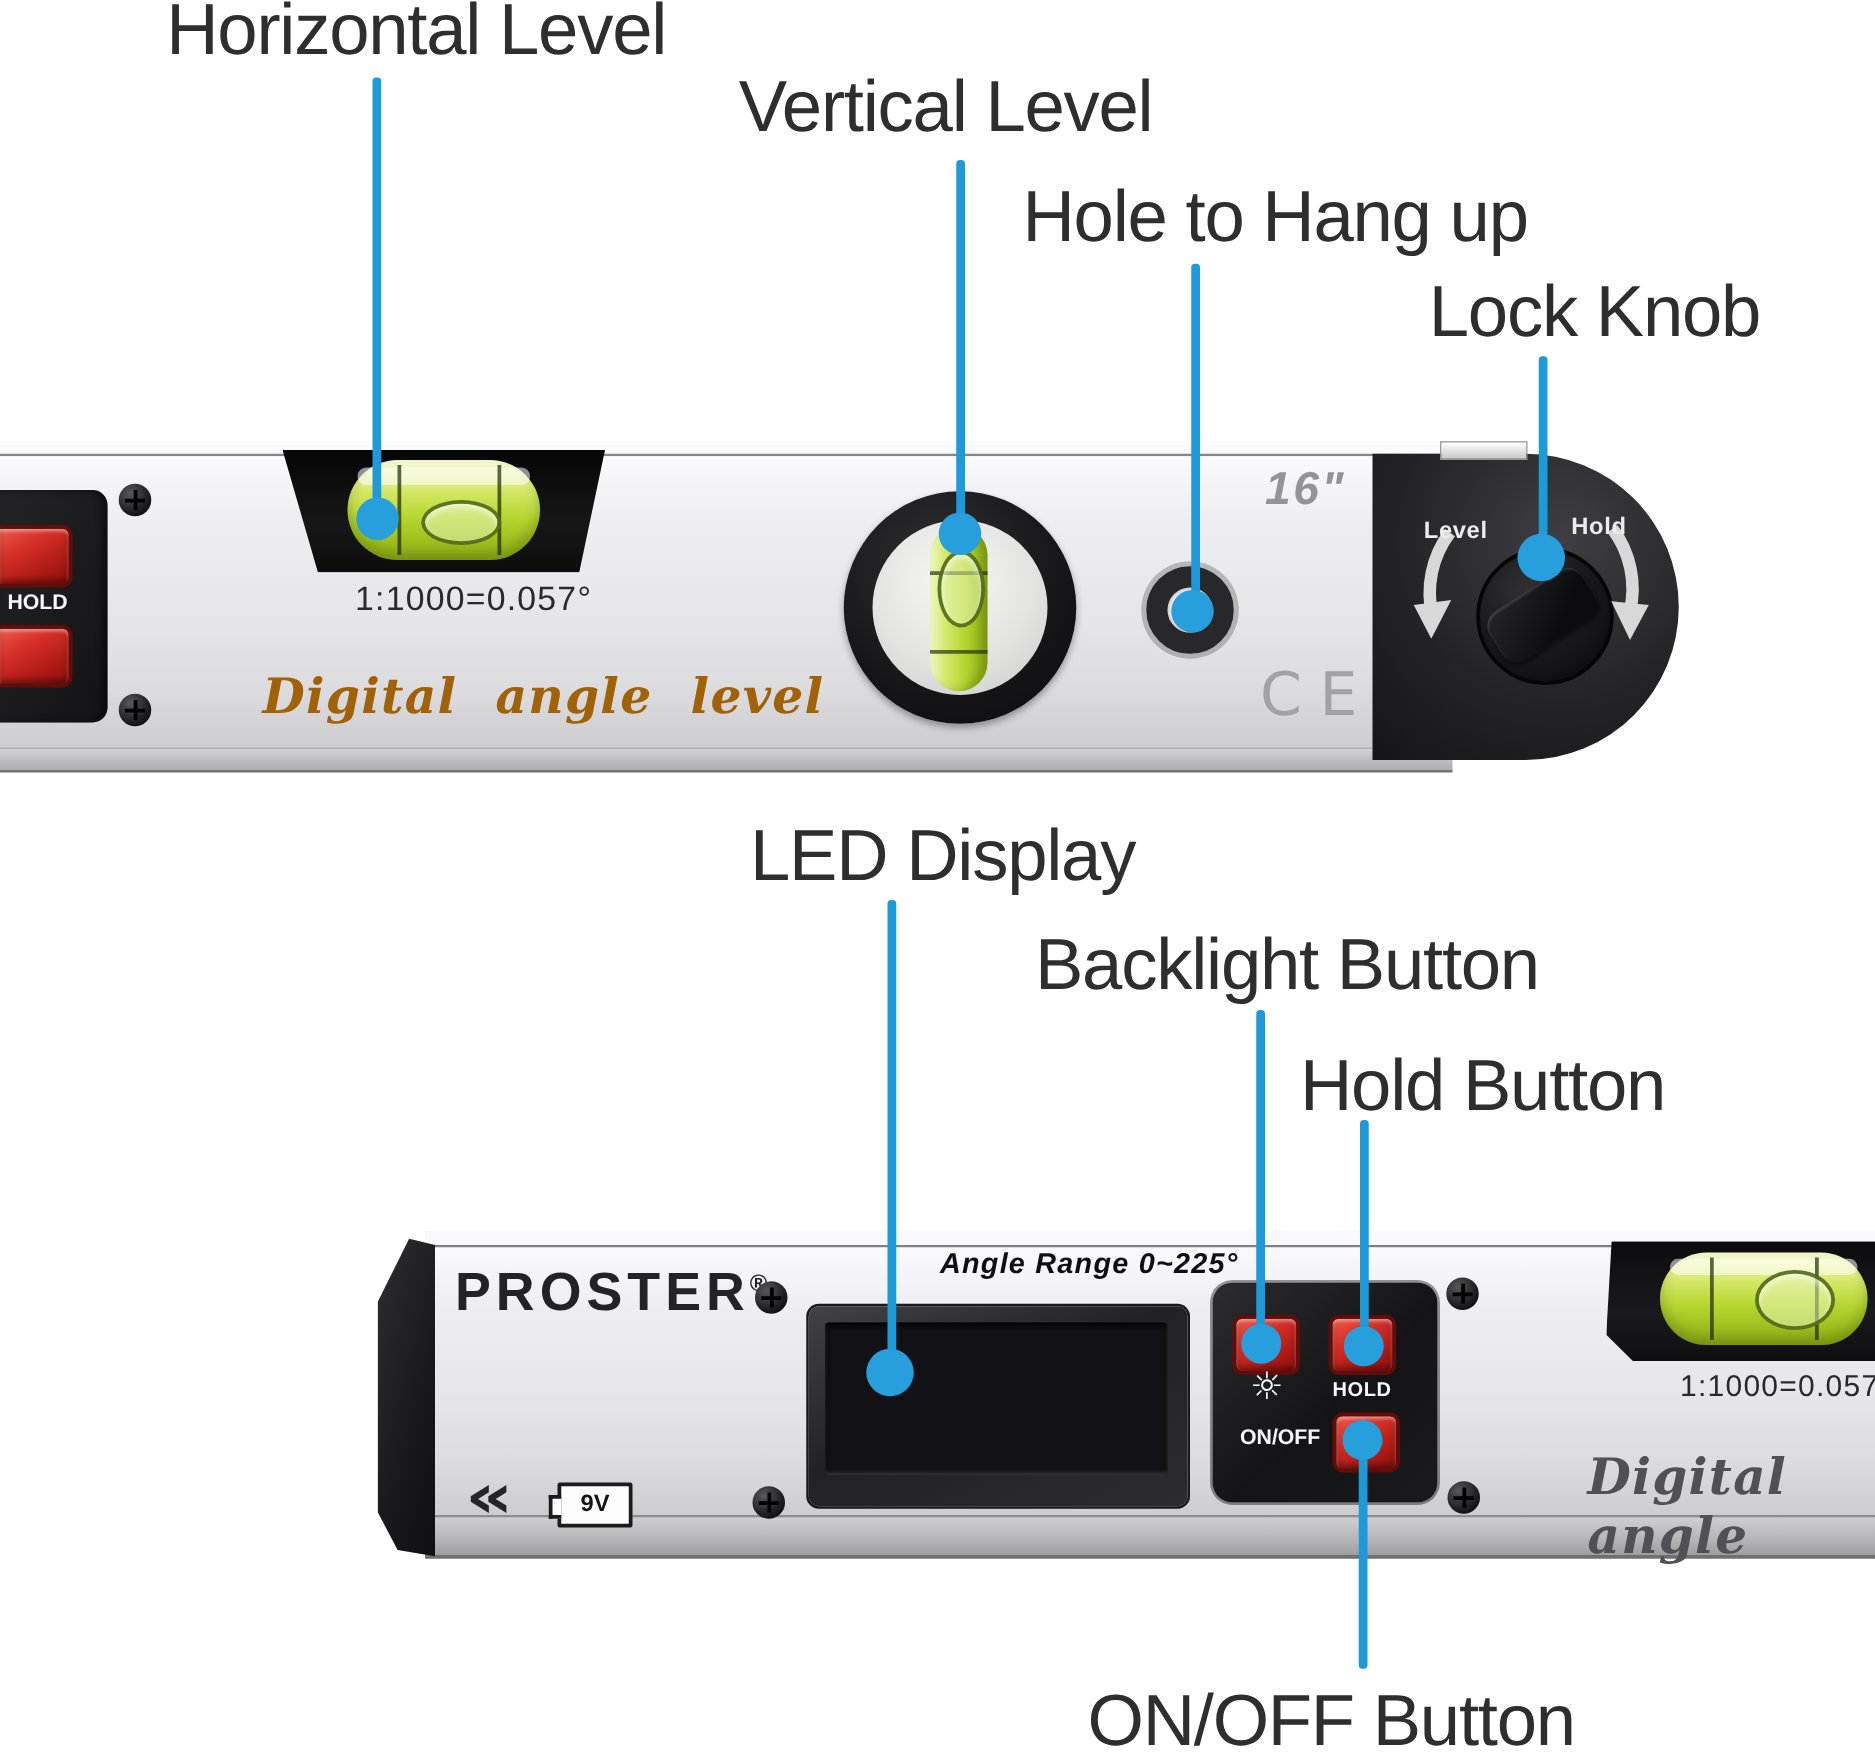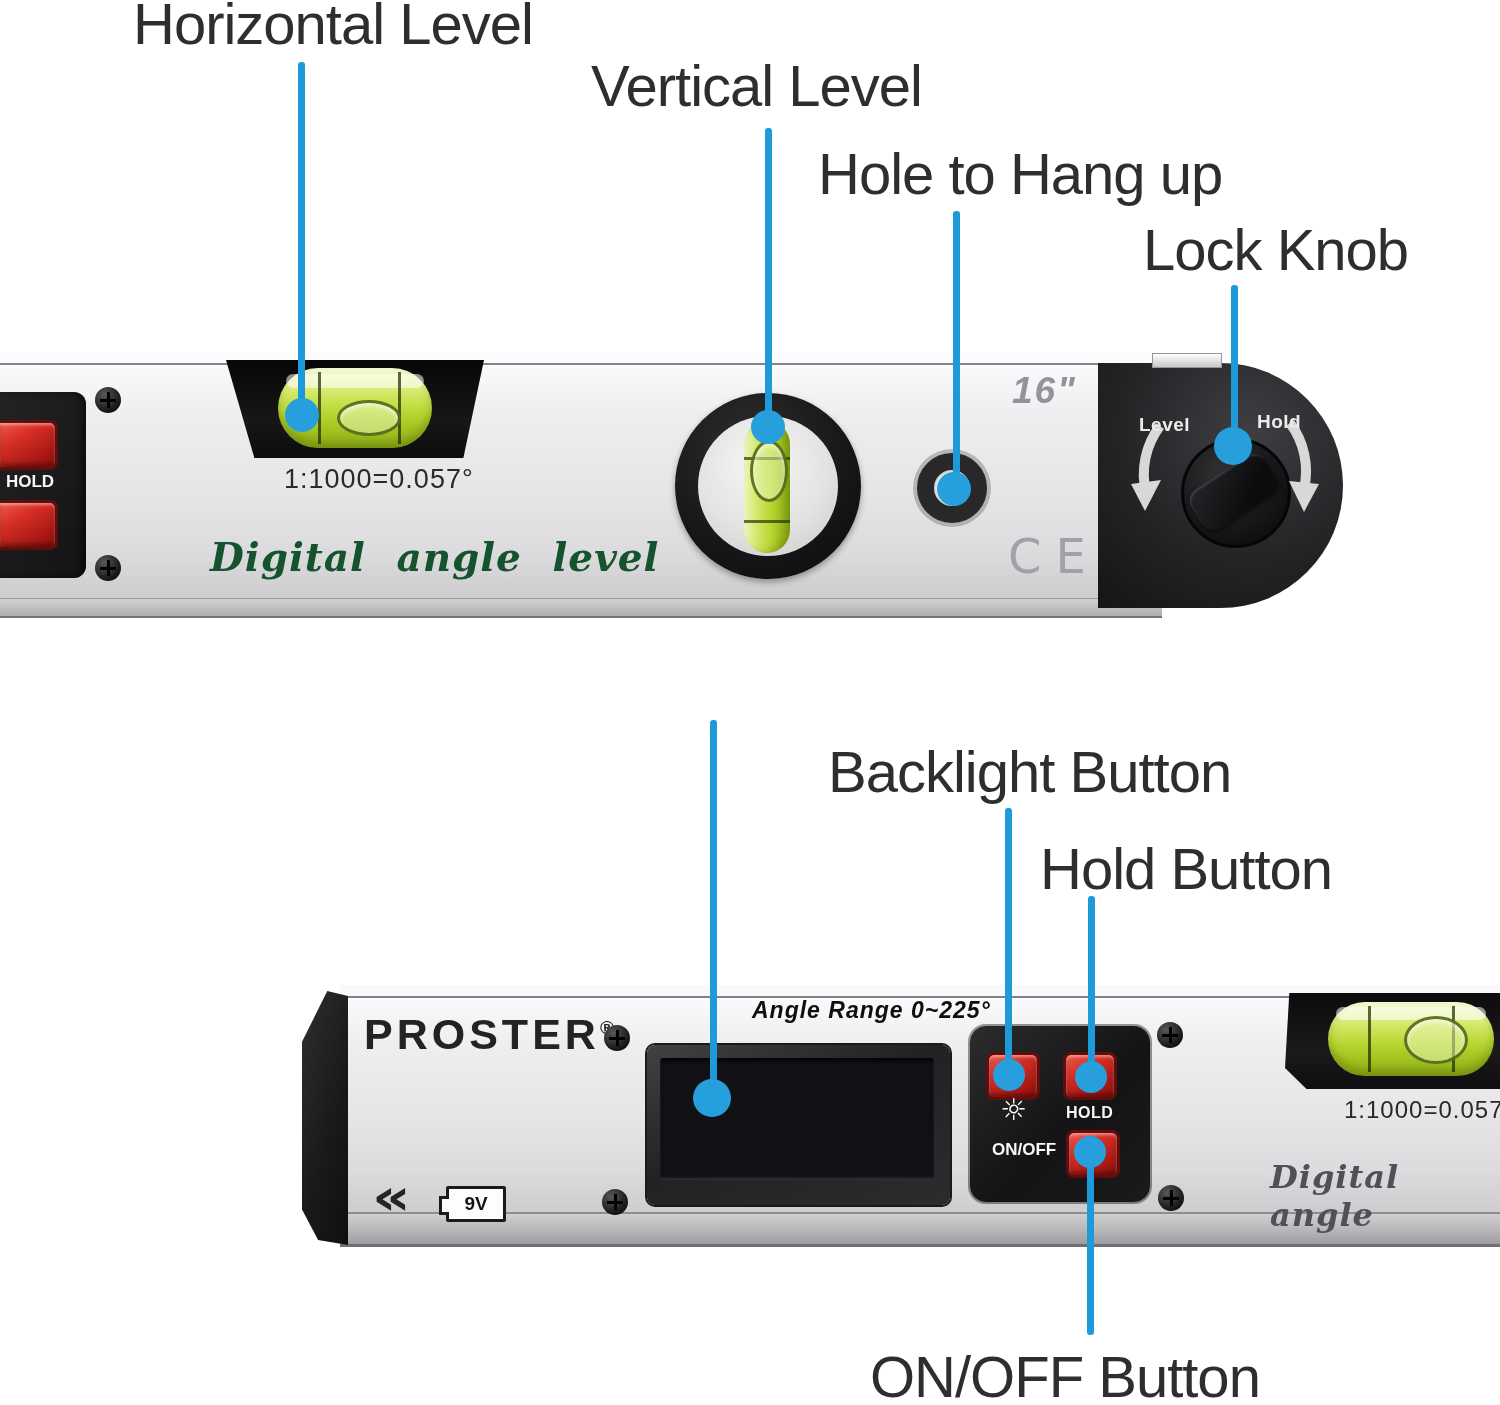--- a/index.html
+++ b/index.html
@@ -61,21 +61,21 @@
                   box-shadow:0 3px 6px rgba(0,0,0,.35);}
   .d1-vcirc-inner{left:698px;top:416px;width:140px;height:140px;border-radius:50%;z-index:3;overflow:hidden;
                   background:radial-gradient(circle at 45% 35%,#f7f7f5,#e3e3e1 55%,#cfcfcd 90%);}
   .vial-v{position:absolute;left:46px;top:5px;width:46px;height:132px;border-radius:23px;
           background:linear-gradient(90deg,#eef6bf 0%,#d6e973 25%,#bbd936 55%,#a2c31f 80%,#94b21a 100%);
           box-shadow:inset -6px 0 8px rgba(60,80,0,.3);}
   .d1-hole{left:917px;top:453px;width:70px;height:70px;border-radius:50%;z-index:2;box-sizing:border-box;
            background:#ffffff;border:17px solid #28282a;
            box-shadow:0 0 0 4px rgba(30,30,32,.25), inset 0 0 6px rgba(0,0,0,.4);}
   .d1-ratio{left:284px;top:464px;font-size:27px;color:#2a2a2a;letter-spacing:1px;z-index:2;}
-  .d1-name{left:210px;top:534px;font-size:39px;font-style:italic;font-weight:bold;color:#14532d;
+  .d1-name{left:210px;top:534px;font-size:39px;font-style:italic;font-weight:bold;color:#a16207;
            font-family:"DejaVu Serif",serif;letter-spacing:1px;word-spacing:16px;z-index:2;}
   .d1-16{left:1012px;top:370px;font-size:37px;font-weight:bold;font-style:italic;color:#939398;
          letter-spacing:2px;z-index:2;}
   .d1-ce{left:1008px;top:528px;font-size:48px;color:#a2a2a6;letter-spacing:14px;z-index:2;
          font-family:"DejaVu Sans",sans-serif;}
 
   
   .d2-blackend{left:302px;top:991px;width:46px;height:254px;z-index:2;
                clip-path:polygon(55% 0%,100% 2%,100% 100%,35% 98%,0% 86%,0% 20%);
                background:linear-gradient(105deg,#2e2e30,#19191b 60%,#0f0f11);}
@@ -104,21 +104,21 @@
               font-size:104px;line-height:.85;color:#101d5e;transform:scaleX(.56);transform-origin:left top;}
   .lcd-deg{position:absolute;left:210px;top:0px;font-family:"DejaVu Sans Mono",monospace;font-weight:bold;
            font-size:46px;color:#101d5e;}
   .d2-panel{left:970px;top:1026px;width:180px;height:176px;border-radius:16px;z-index:3;
             background:linear-gradient(135deg,#2c2c2f,#141416 55%,#1a1a1d);box-shadow:0 0 0 2px rgba(0,0,0,.4);}
   .d2-sun{left:1000px;top:1092px;font-size:30px;color:#fbfbfb;z-index:5;font-family:"DejaVu Sans",sans-serif;}
   .d2-recess{left:1285px;top:993px;width:215px;height:96px;z-index:2;
              clip-path:polygon(2% 0,100% 0,100% 100%,10% 100%,0 78%);
              background:linear-gradient(#0c0c0e,#1a1a1c 60%,#0e0e10);}
   .d2-ratio{left:1344px;top:1096px;font-size:24px;color:#29292b;letter-spacing:1px;z-index:3;}
-  .d2-name{left:1270px;top:1158px;font-size:32px;font-style:italic;font-weight:bold;color:#505055;
+  .d2-name{left:1270px;top:1158px;font-size:40px;font-style:italic;font-weight:bold;color:#505055;
            font-family:"DejaVu Serif",serif;letter-spacing:1px;word-spacing:12px;z-index:3;}
 </style>
 </head>
 <body>
 
 <div class="stage">
 
   <div class="abs d1-topedge"></div>
   <div class="abs d1-body metal"></div>
   <div class="abs d1-botedge"></div>
@@ -219,20 +219,21 @@
   <div class="ann-dot" style="left:751px;top:410px;width:34px;height:34px;"></div>
 
   <div class="ann-label" style="left:818px;top:142px;">Hole to Hang up</div>
   <div class="ann-line" style="left:953px;top:211px;height:280px;"></div>
   <div class="ann-dot" style="left:937px;top:472px;width:34px;height:34px;"></div>
 
   <div class="ann-label" style="left:1143px;top:218px;">Lock Knob</div>
   <div class="ann-line" style="left:1231px;top:285px;height:163px;"></div>
   <div class="ann-dot" style="left:1214px;top:427px;width:38px;height:38px;"></div>
 
+  <div class="ann-label" style="left:600px;top:653px;">LED Display</div>
   <div class="ann-line" style="left:710px;top:720px;height:380px;"></div>
   <div class="ann-dot" style="left:693px;top:1079px;width:38px;height:38px;"></div>
 
   <div class="ann-label" style="left:828px;top:740px;">Backlight Button</div>
   <div class="ann-line" style="left:1005px;top:808px;height:267px;"></div>
   <div class="ann-dot" style="left:993px;top:1059px;width:32px;height:32px;"></div>
 
   <div class="ann-label" style="left:1040px;top:837px;text-align:right;">Hold Button</div>
   <div class="ann-line" style="left:1088px;top:896px;height:181px;"></div>
   <div class="ann-dot" style="left:1075px;top:1061px;width:32px;height:32px;"></div>

